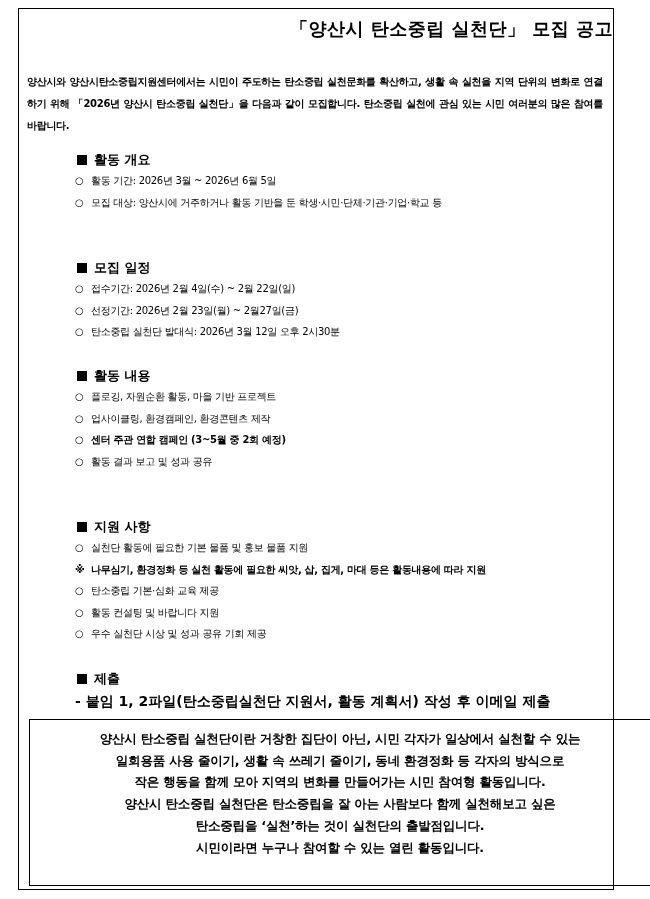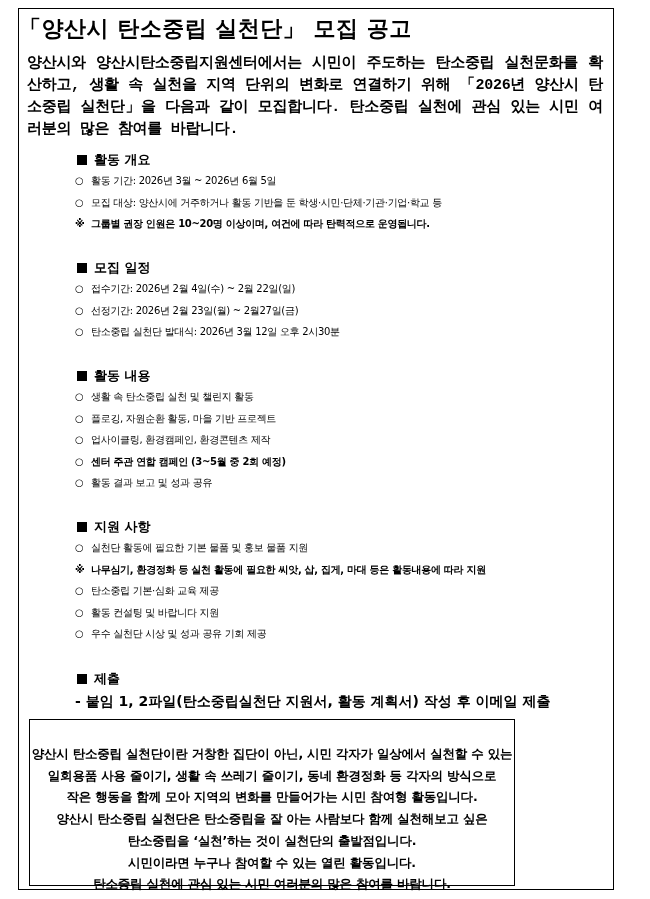--- a/index.html
+++ b/index.html
@@ -22,37 +22,36 @@
       width: 596px;
       height: 882px;
       border: 1.5px solid #000000;
       box-sizing: border-box;
     }
     .title {
       position: absolute;
       left: 0;
       right: 0;
       top: 4px;
-      text-align: left;
-      font-size: 22px;
+      text-align: right;
+      font-size: 18px;
       font-weight: bold;
       letter-spacing: 0.5px;
       line-height: 32px;
     }
     .intro {
       position: absolute;
       left: 8px;
       right: 10px;
-      top: 44px;
-      font-size: 15px;
+      top: 62px;
+      font-size: 10px;
       font-weight: bold;
       line-height: 22px;
       text-align: justify;
       letter-spacing: -0.3px;
-      font-family: Liberation Mono, monospace;
     }
     .section {
       position: absolute;
       left: 13px;
       right: 10px;
       margin-left: 43px;
     }
     .sec-head {
       font-size: 13px;
       font-weight: bold;
@@ -86,25 +85,25 @@
     .submit-line {
       font-size: 14px;
       font-weight: bold;
       line-height: 24px;
       white-space: nowrap;
     }
     .closing-box {
       position: absolute;
       left: 10px;
       top: 710px;
-      width: 486px;
+      width: 622px;
       height: 167px;
       border: 1.2px solid #000000;
       box-sizing: border-box;
-      padding-top: 23px;
+      padding-top: 8px;
     }
     .closing-line {
       text-align: center;
       font-size: 12.5px;
       font-weight: bold;
       line-height: 21.7px;
       white-space: nowrap;
       letter-spacing: -0.2px;
     }
   </style>
@@ -117,39 +116,37 @@
 
   <div class="intro">양산시와 양산시탄소중립지원센터에서는 시민이 주도하는 탄소중립 실천문화를 확산하고, 생활 속 실천을 지역 단위의 변화로 연결하기 위해 「2026년 양산시 탄소중립 실천단」을 다음과 같이 모집합니다. 탄소중립 실천에 관심 있는 시민 여러분의 많은 참여를 바랍니다.</div>
 
   <div class="section" style="top:141px;">
     <div class="sec-head">
       <span class="sq"></span>
       <span>활동 개요</span>
     </div>
     <div class="item"><span class="bullet">○</span><span>활동 기간: 2026년 3월 ~ 2026년 6월 5일</span></div>
     <div class="item"><span class="bullet">○</span><span>모집 대상: 양산시에 거주하거나 활동 기반을 둔 학생·시민·단체·기관·기업·학교 등</span></div>
-    <div class="item bold"><span class="bullet">※</span><span>그룹별 권장 인원은 10~20명 이상이며, 여건에 따라 탄력적으로 운영됩니다.</span></div>
   </div>
 
   <div class="section" style="top:249px;">
     <div class="sec-head">
       <span class="sq"></span>
       <span>모집 일정</span>
     </div>
     <div class="item"><span class="bullet">○</span><span>접수기간: 2026년 2월 4일(수) ~ 2월 22일(일)</span></div>
     <div class="item"><span class="bullet">○</span><span>선정기간: 2026년 2월 23일(월) ~ 2월27일(금)</span></div>
     <div class="item"><span class="bullet">○</span><span>탄소중립 실천단 발대식: 2026년 3월 12일 오후 2시30분</span></div>
   </div>
 
   <div class="section" style="top:357px;">
     <div class="sec-head">
       <span class="sq"></span>
       <span>활동 내용</span>
     </div>
-    <div class="item"><span class="bullet">○</span><span>생활 속 탄소중립 실천 및 챌린지 활동</span></div>
     <div class="item"><span class="bullet">○</span><span>플로깅, 자원순환 활동, 마을 기반 프로젝트</span></div>
     <div class="item"><span class="bullet">○</span><span>업사이클링, 환경캠페인, 환경콘텐츠 제작</span></div>
     <div class="item bold"><span class="bullet">○</span><span>센터 주관 연합 캠페인 (3~5월 중 2회 예정)</span></div>
     <div class="item"><span class="bullet">○</span><span>활동 결과 보고 및 성과 공유</span></div>
   </div>
 
   <div class="section" style="top:508px;">
     <div class="sec-head">
       <span class="sq"></span>
       <span>지원 사항</span>
@@ -169,16 +166,15 @@
     <div class="submit-line"><span>-</span> <span>붙임 1, 2파일(탄소중립실천단 지원서, 활동 계획서) 작성 후 이메일 제출</span></div>
   </div>
 
   <div class="closing-box">
     <div class="closing-line">양산시 탄소중립 실천단이란 거창한 집단이 아닌, 시민 각자가 일상에서 실천할 수 있는</div>
     <div class="closing-line">일회용품 사용 줄이기, 생활 속 쓰레기 줄이기, 동네 환경정화 등 각자의 방식으로</div>
     <div class="closing-line">작은 행동을 함께 모아 지역의 변화를 만들어가는 시민 참여형 활동입니다.</div>
     <div class="closing-line">양산시 탄소중립 실천단은 탄소중립을 잘 아는 사람보다 함께 실천해보고 싶은</div>
     <div class="closing-line">탄소중립을 ‘실천’하는 것이 실천단의 출발점입니다.</div>
     <div class="closing-line">시민이라면 누구나 참여할 수 있는 열린 활동입니다.</div>
-    <div class="closing-line">탄소중립 실천에 관심 있는 시민 여러분의 많은 참여를 바랍니다.</div>
   </div>
 
 </div>
 
 </body></html>

